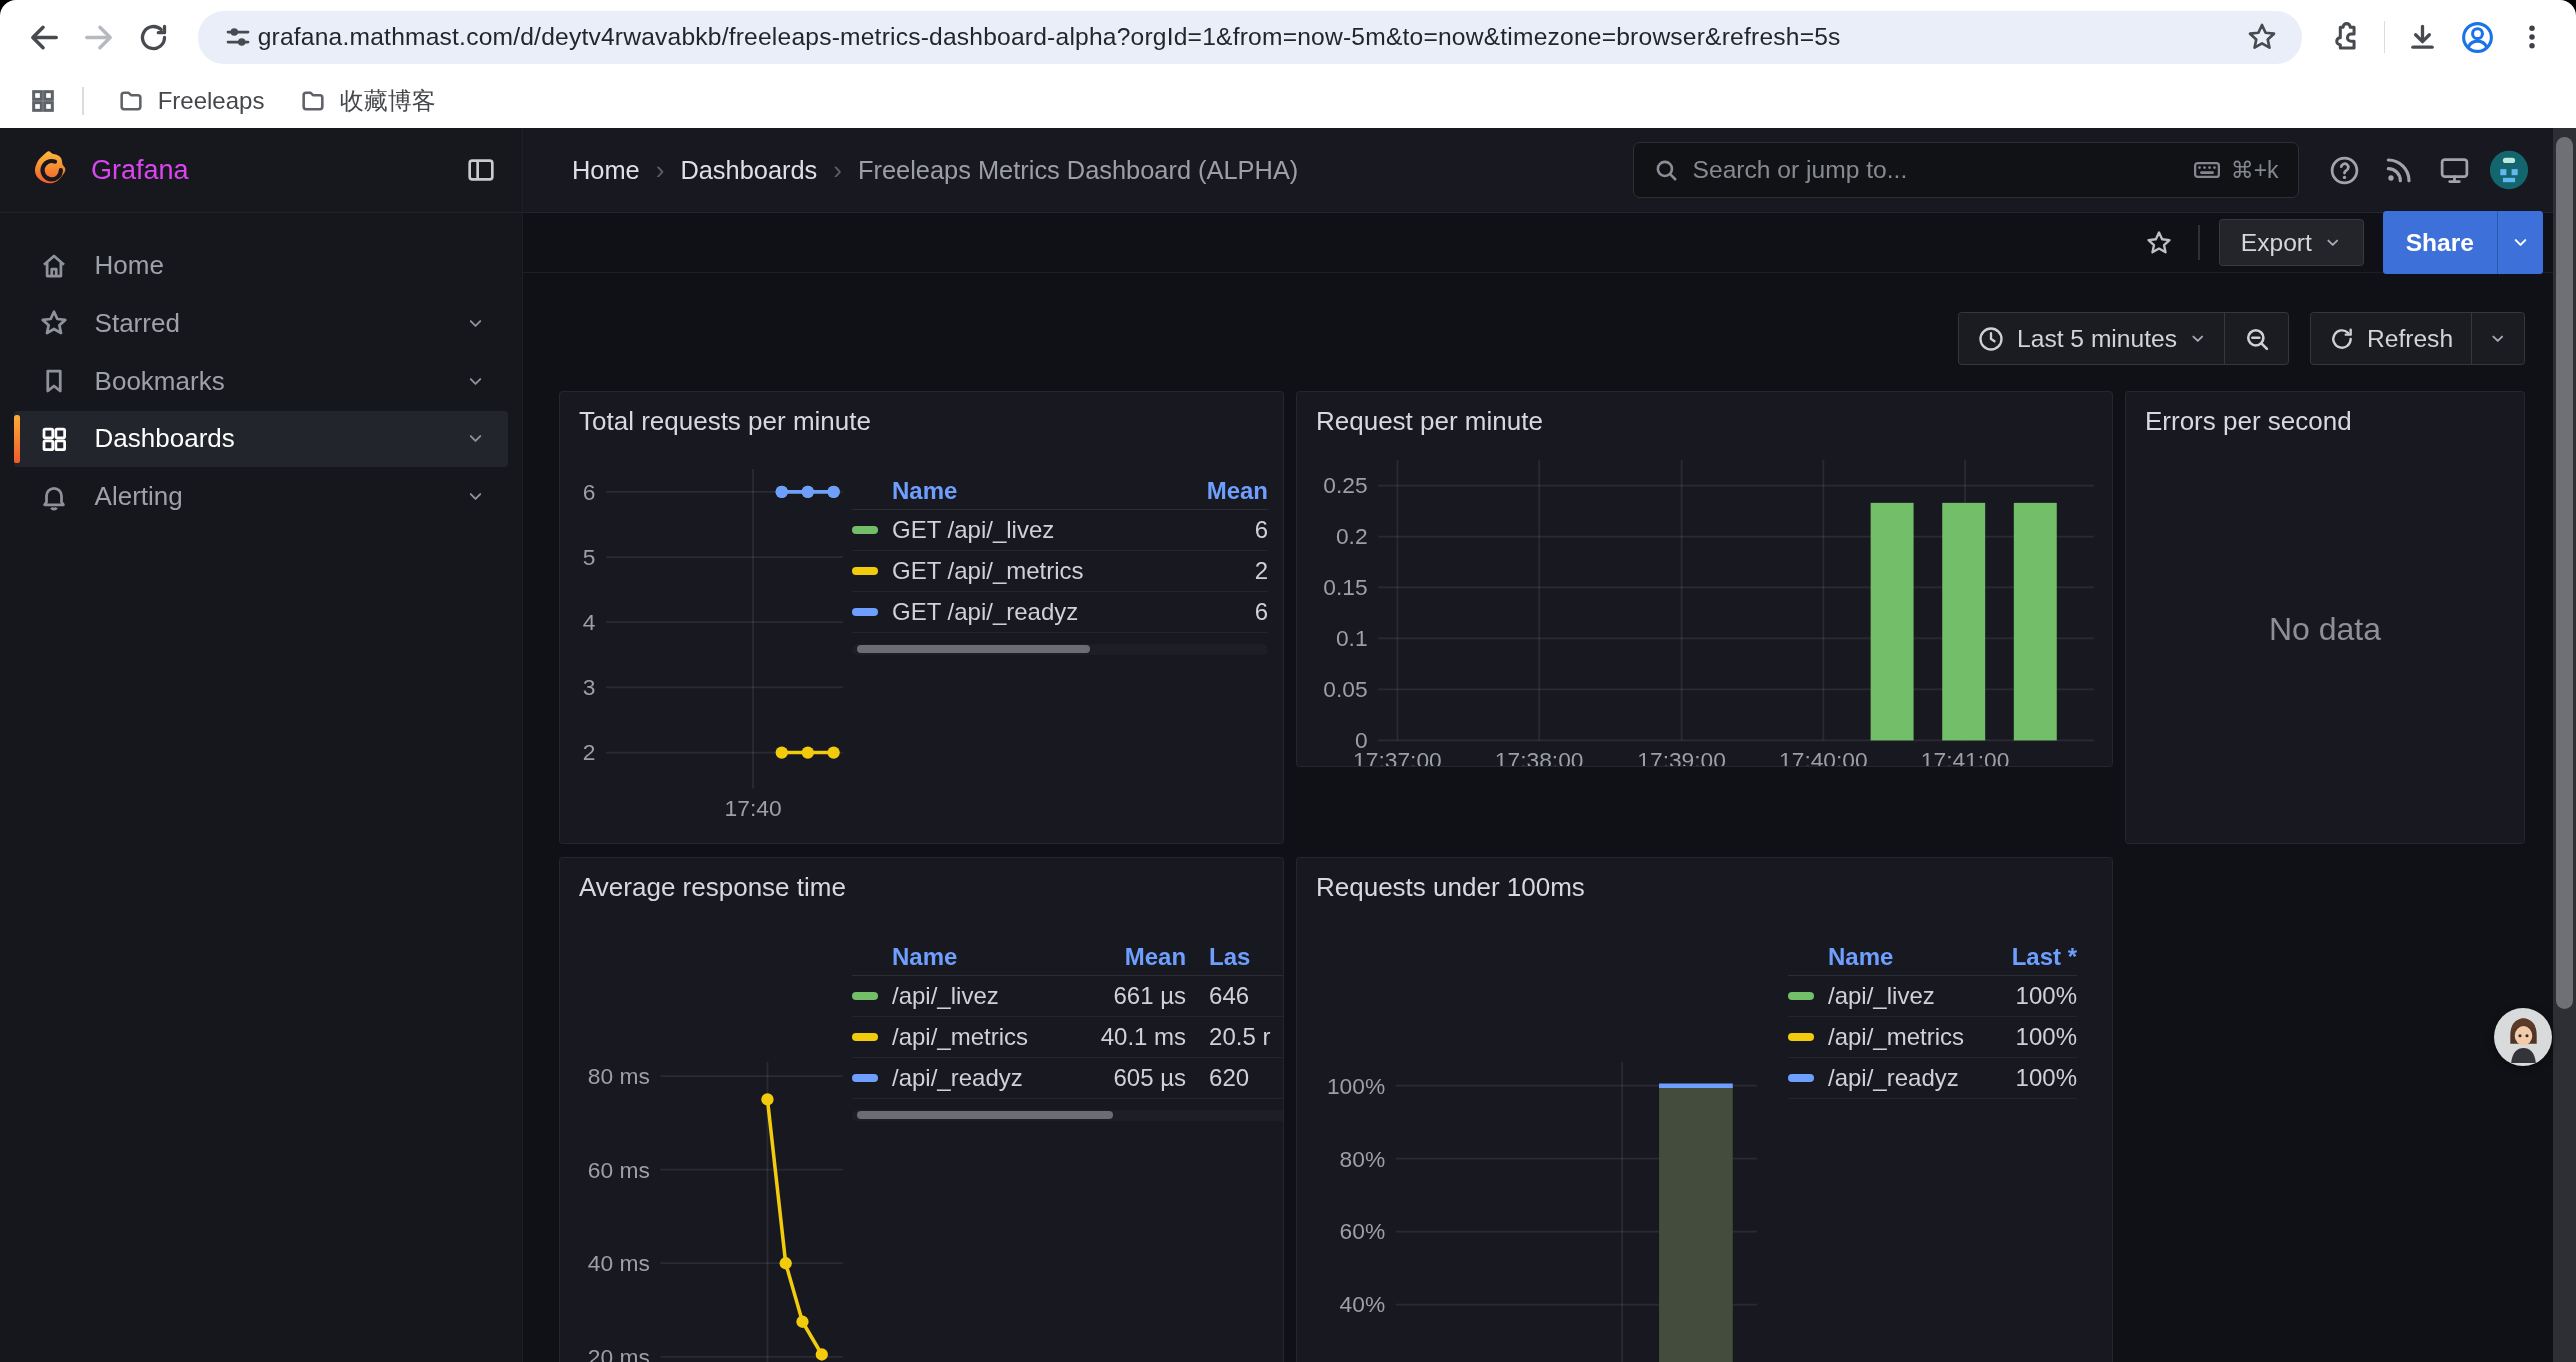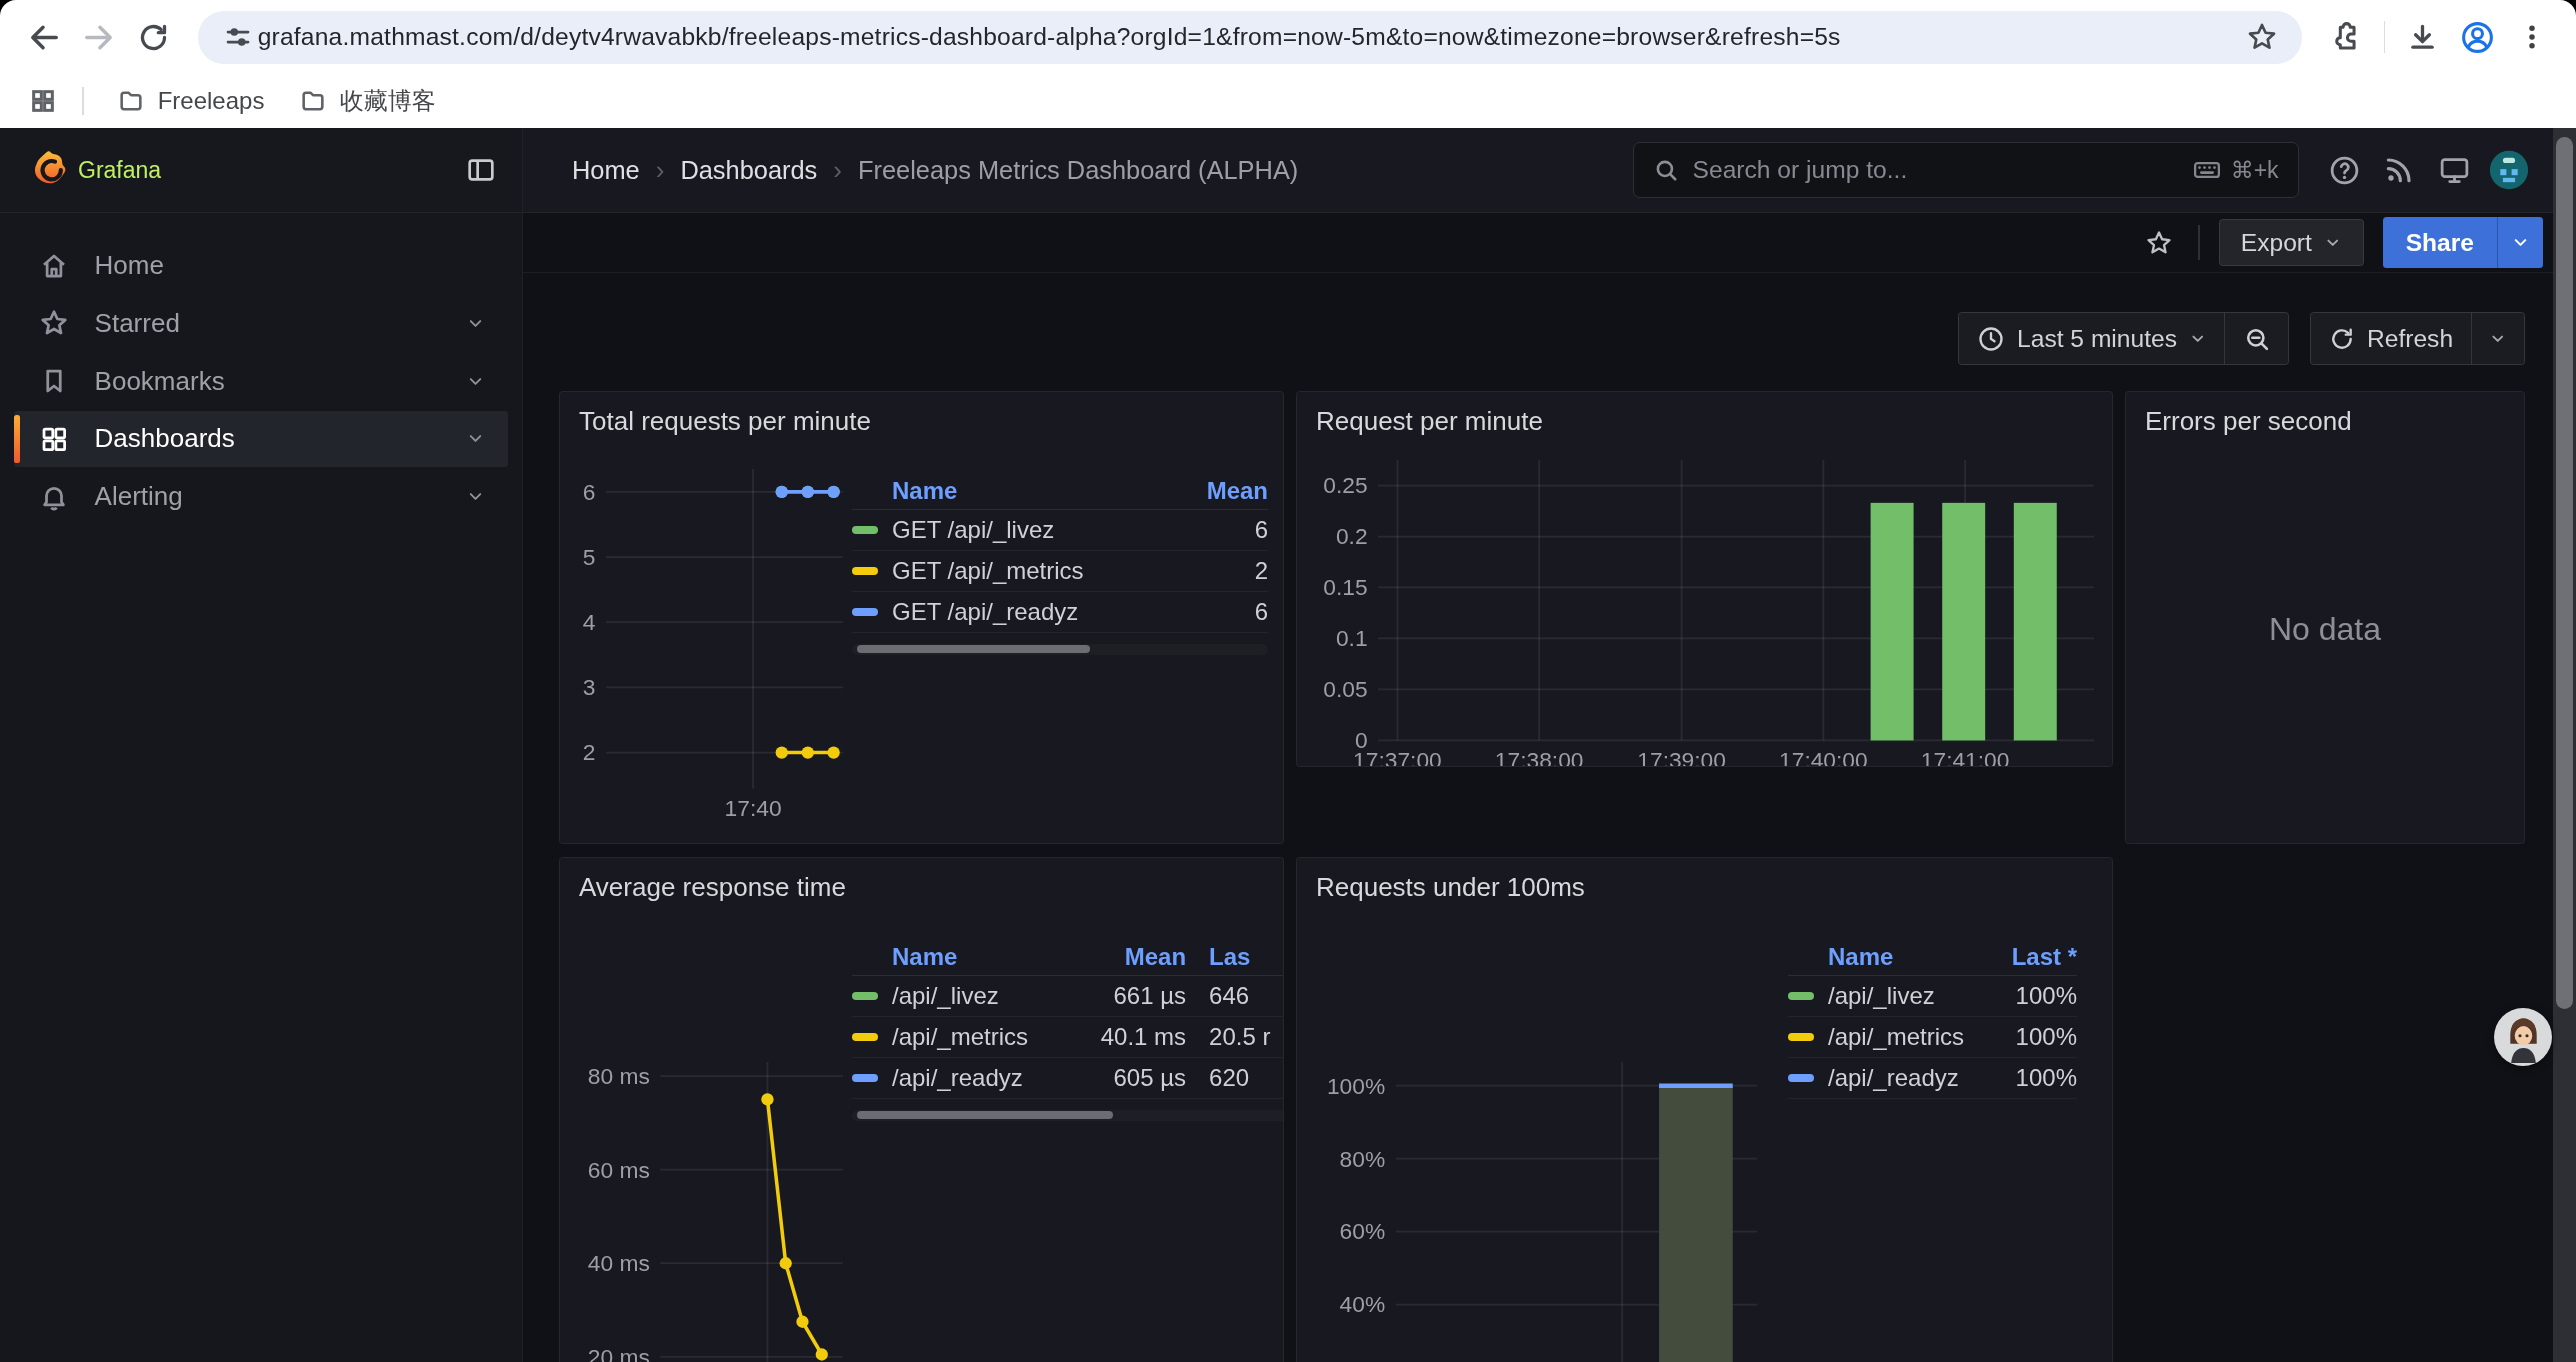--- a/index.html
+++ b/index.html
@@ -19,21 +19,21 @@
   .bookmarks-bar { height:54px; background:#ffffff; display:flex; align-items:center; padding:0 23px; gap:7px; }
   .bm-divider { width:1.8px; height:28px; background:#dadce0; margin:0 12.3px; }
   .bm-item { display:flex; align-items:center; gap:12.3px; padding:7px 14px; border-radius:8.8px; color:#45474b; font-size:24px; }
   .bm-item .ic { color:#5f6368; display:flex; }
 
   
   .app { position:relative; height:1235px; background:#101116; overflow:hidden; }
 
   .sidebar { position:absolute; left:0; top:0; bottom:0; width:523px; background:#16171d; border-right:0.9px solid #1f2026; }
   .sidebar-header { height:85px; display:flex; align-items:center; padding:0 24.6px 0 30px; border-bottom:0.9px solid #222329; background:#17181e; }
-  .brand { font-size:23px; color:#bef264; font-weight:500; margin-left:8px; flex:1; }
+  .brand { font-size:27px; color:#d946ef; font-weight:500; margin-left:21px; flex:1; }
   .nav { padding:24.6px 14px 0 14px; display:flex; flex-direction:column; gap:1.8px; }
   .nav-item { position:relative; height:56px; display:flex; align-items:center; padding:0 23px 0 24.6px; border-radius:3.5px; color:#9fa1a9; }
   .nav-item .ic { width:35px; display:flex; color:#8f929a; }
   .nav-item .lbl { font-size:26px; margin-left:21px; flex:1; }
   .nav-item .chev { color:#8f929a; display:flex; }
   .nav-item.active { background:#23252c; color:#ffffff; }
   .nav-item.active .ic { color:#ffffff; }
   .nav-item.active::before { content:""; position:absolute; left:0; top:4.4px; bottom:4.4px; width:6.1px; border-radius:2.6px;
     background:linear-gradient(180deg,#fbad37,#ee5a2c); }
 
@@ -49,21 +49,21 @@
   .search-kbd { display:flex; align-items:center; gap:8.8px; color:#84878f; font-size:23px; }
   .hdr-icons { display:flex; align-items:center; gap:8.8px; margin-left:23px; }
   .hdr-icon { width:46px; height:46px; display:flex; align-items:center; justify-content:center; color:#a2a4ab; }
 
   .row2 { height:60px; display:flex; align-items:center; justify-content:flex-end; gap:19px; padding-right:33px; border-bottom:0.9px solid #1d1e24; }
   .icon-btn { width:40px; height:40px; display:flex; align-items:center; justify-content:center; color:#bfc0c6; }
   .v-div { width:1.8px; height:35px; background:#2f3036; }
   .btn { height:47px; display:flex; align-items:center; gap:12.3px; padding:0 21px; border-radius:3.5px;
     background:#24252b; border:0.9px solid #393a40; color:#d5d6da; font-size:24.6px; font-weight:500; }
   .btn .chev { color:#a7a9b0; display:flex; }
-  .share-split { height:51px; display:flex; border-radius:3.5px; overflow:hidden; }
+  .share-split { height:63px; display:flex; border-radius:3.5px; overflow:hidden; }
   .share-main { display:flex; align-items:center; padding:0 23px; background:#3d71d9; color:#fff; font-size:24.6px; font-weight:700; }
   .share-arrow { width:46px; display:flex; align-items:center; justify-content:center; background:#3d71d9; border-left:1.8px solid #2a56b0; color:#fff; }
 
   .rowtime { display:flex; justify-content:flex-end; gap:21px; padding:39px 51px 0 0; }
   .ctrl-group { height:53px; display:flex; align-items:center; background:#1b1c22; border:0.9px solid #36373d; border-radius:3.5px; color:#d3d4d9; font-size:24.6px; font-weight:500; }
   .ctrl-seg { height:100%; display:flex; align-items:center; gap:12.3px; padding:0 17.5px; }
   .ctrl-sep { width:0.9px; height:100%; background:#36373d; }
 
   
   .panel { position:absolute; background:#181920; border:0.9px solid #26272c; border-radius:3.5px; overflow:hidden; }

